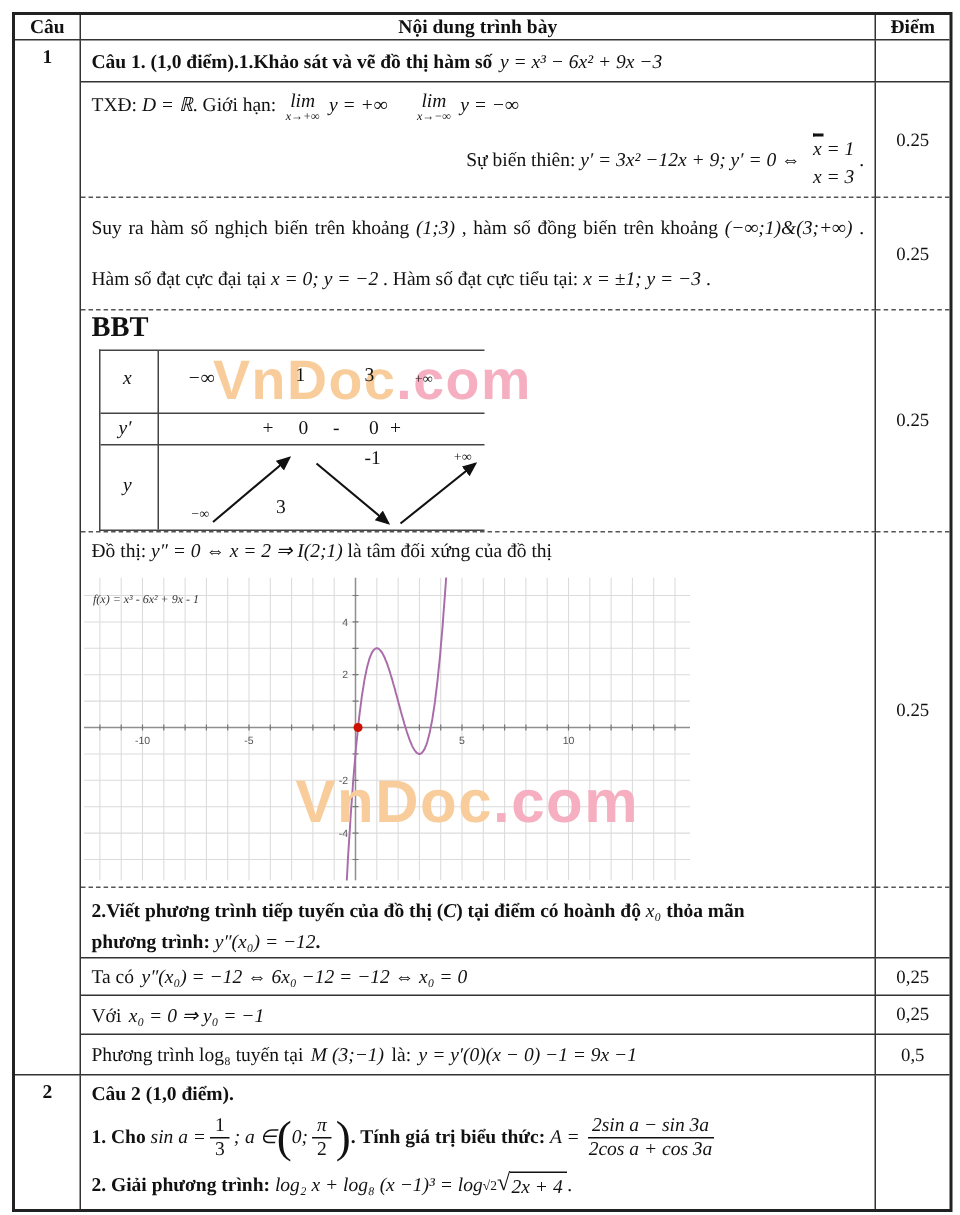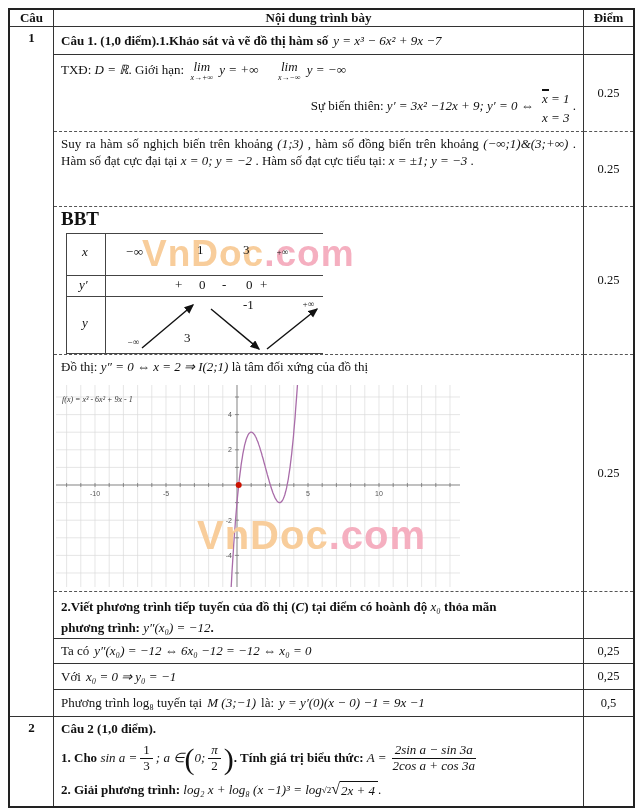--- a/index.html
+++ b/index.html
@@ -50,21 +50,21 @@
   .wm{position:absolute;font-family:"Liberation Sans",sans-serif;font-weight:bold;
       white-space:nowrap;z-index:0;letter-spacing:1px;}
   .wm1{left:88px;top:26px;font-size:37px;}
   .wm2{left:143px;top:158px;font-size:40px;}
   
   .graphbox{position:absolute;left:2px;top:30px;width:404px;height:202px;}
   .graph-label{position:absolute;left:6px;top:10px;font-size:8px;font-style:italic;color:#333;z-index:2;}
   svg text{font-family:"Liberation Sans",sans-serif;}
   .dothi-line{padding-top:2px;}
   .line2{margin-top:7px;text-align:right;}
-  .just{text-align:justify;line-height:17px;padding-top:1px;}
+  .just{text-align:justify;line-height:34px;padding-top:1px;}
   .vcenter{display:flex;align-items:center;gap:5px;}
   .cau2 .row1{padding-top:2px;}
   .cau2 .row2{margin-top:6px;display:flex;align-items:center;flex-wrap:nowrap;}
   .cau2 .row3{margin-top:7px;display:flex;align-items:center;}
   .gap{display:inline-block;width:10px;}
 </style>
 </head>
 <body>
 
 <div class="sheet">
@@ -73,21 +73,21 @@
     <div class="cell hcell" style="grid-row:1;grid-column:1;">Câu</div>
     <div class="cell hcell" style="grid-row:1;grid-column:2;">Nội dung trình bày</div>
     <div class="cell hcell lastcol" style="grid-row:1;grid-column:3;">Điểm</div>
 
     <div class="cell numcell" style="grid-row:2/11;grid-column:1;">1</div>
     <div class="cell numcell lastrow" style="grid-row:11;grid-column:1;">2</div>
 
     <div class="cell content" style="grid-row:2;grid-column:2;">
       <div class="vcenter" style="height:100%;">
         <span class="b">Câu 1. (1,0 điểm).1.Khảo sát và vẽ đồ thị hàm số</span>
-        <span class="mi">y = x³ − 6x² + 9x −7</span>
+        <span class="mi">y = x³ − 6x² + 9x −3</span>
       </div>
     </div>
     <div class="cell diem lastcol" style="grid-row:2;grid-column:3;"></div>
 
     <div class="cell content dashed" style="grid-row:3;grid-column:2;">
       <div style="padding-top:3px;">
         <span>TXĐ:</span>
         <span class="mi">D = ℝ</span><span>. Giới hạn:</span>
         <span class="limwrap">
             <span class="limop">lim</span>

